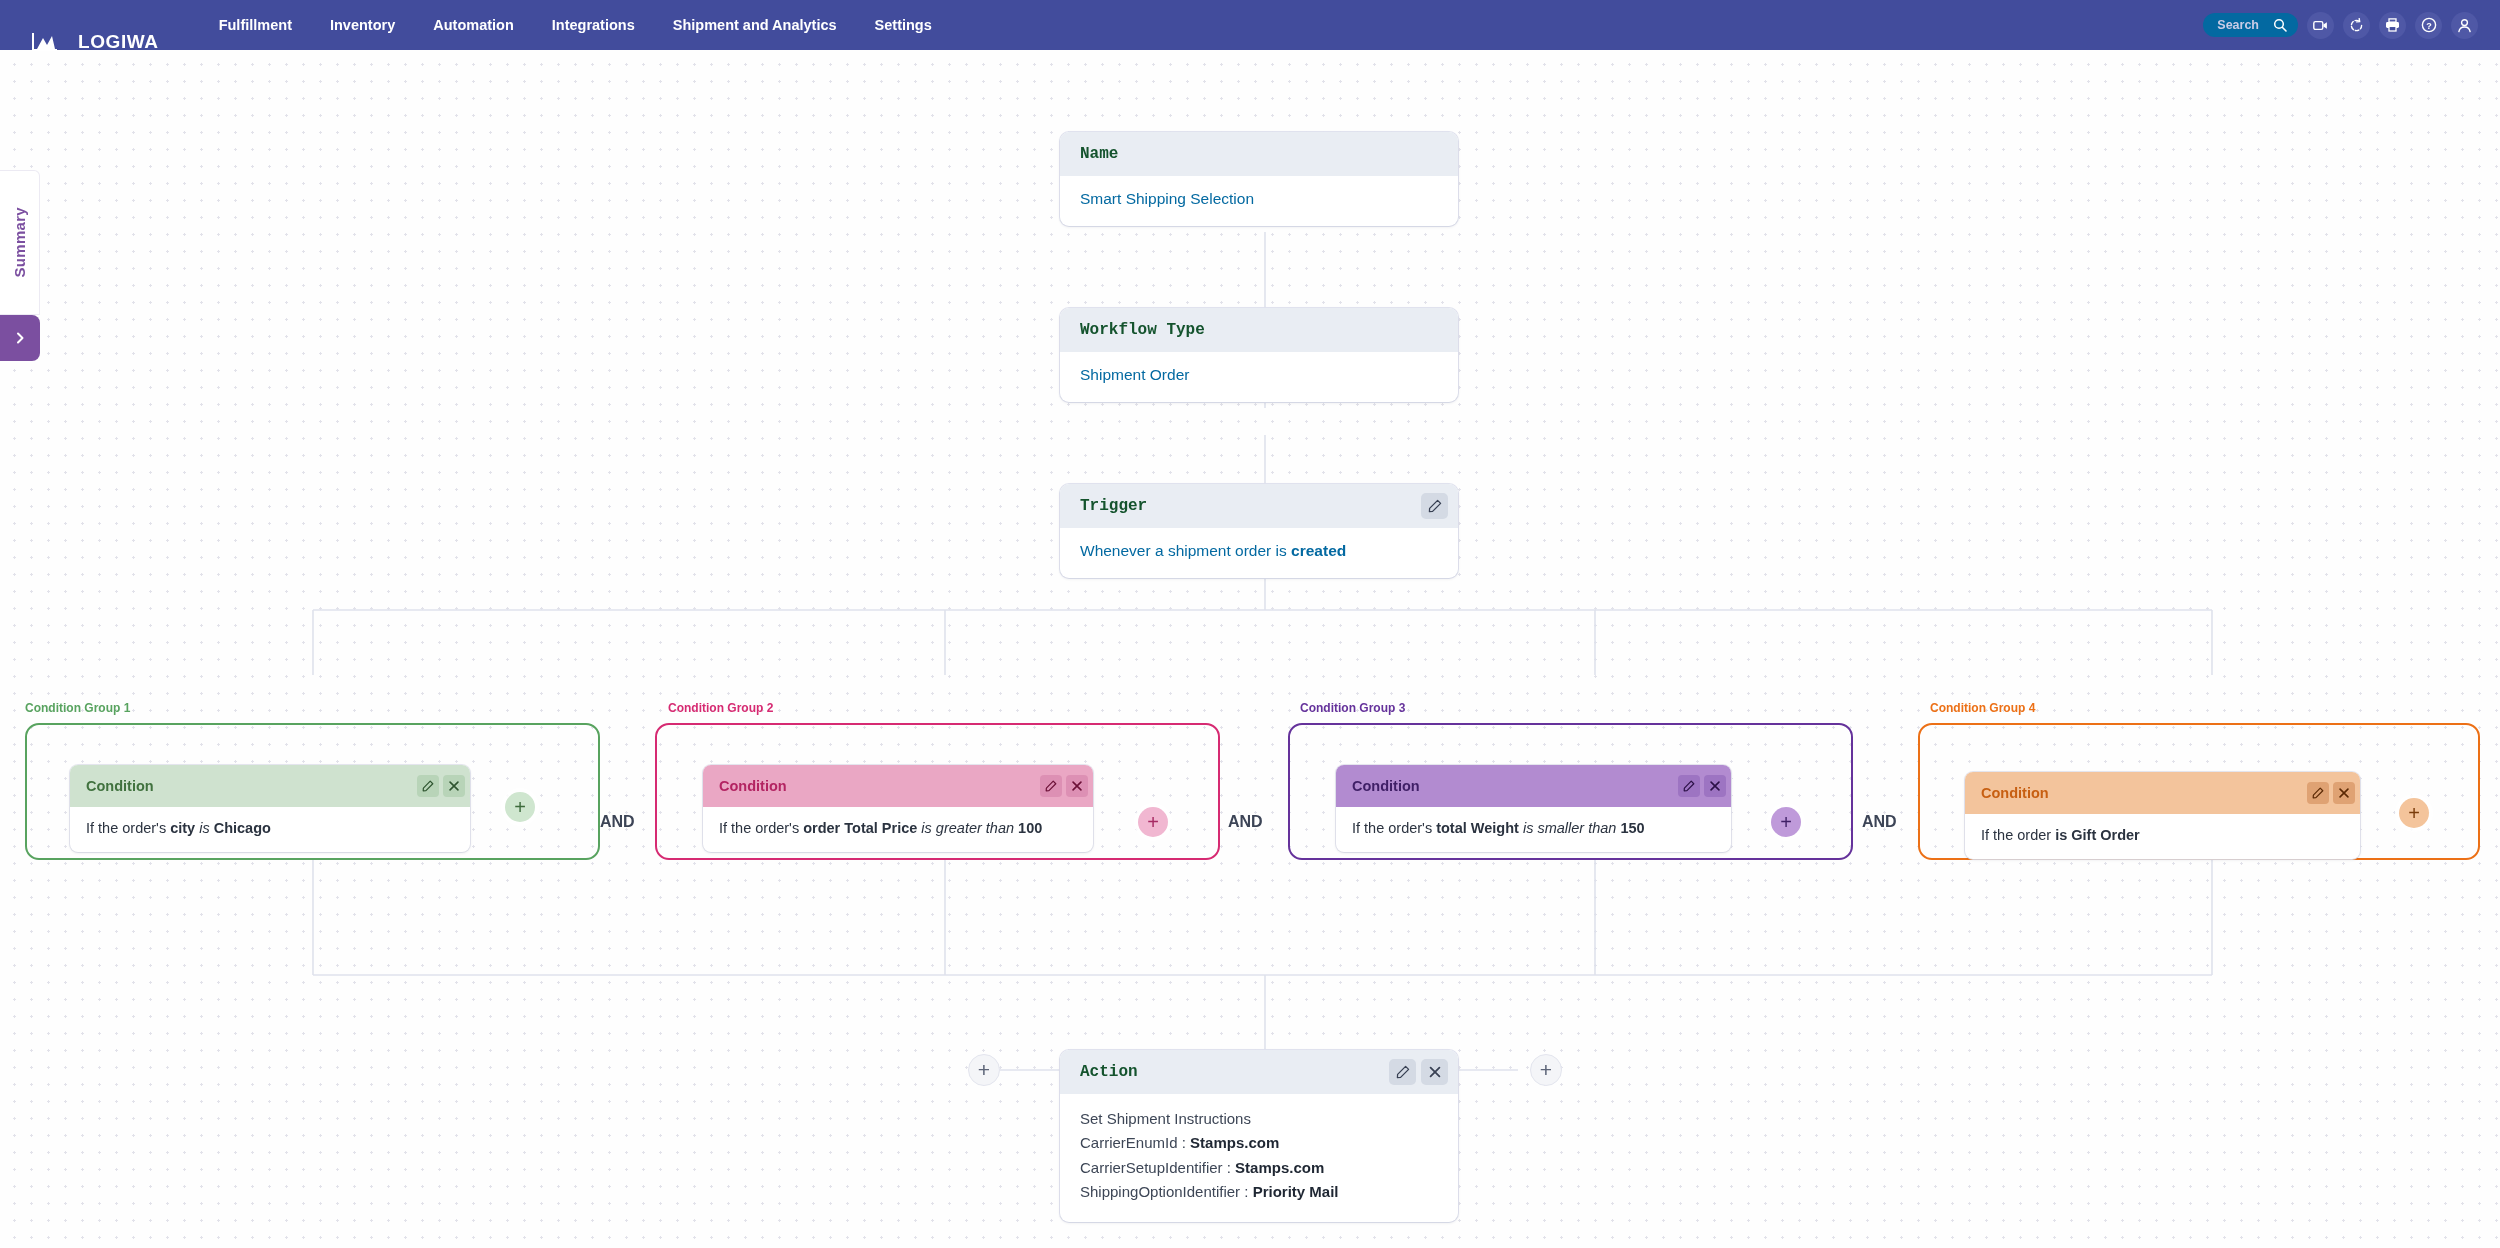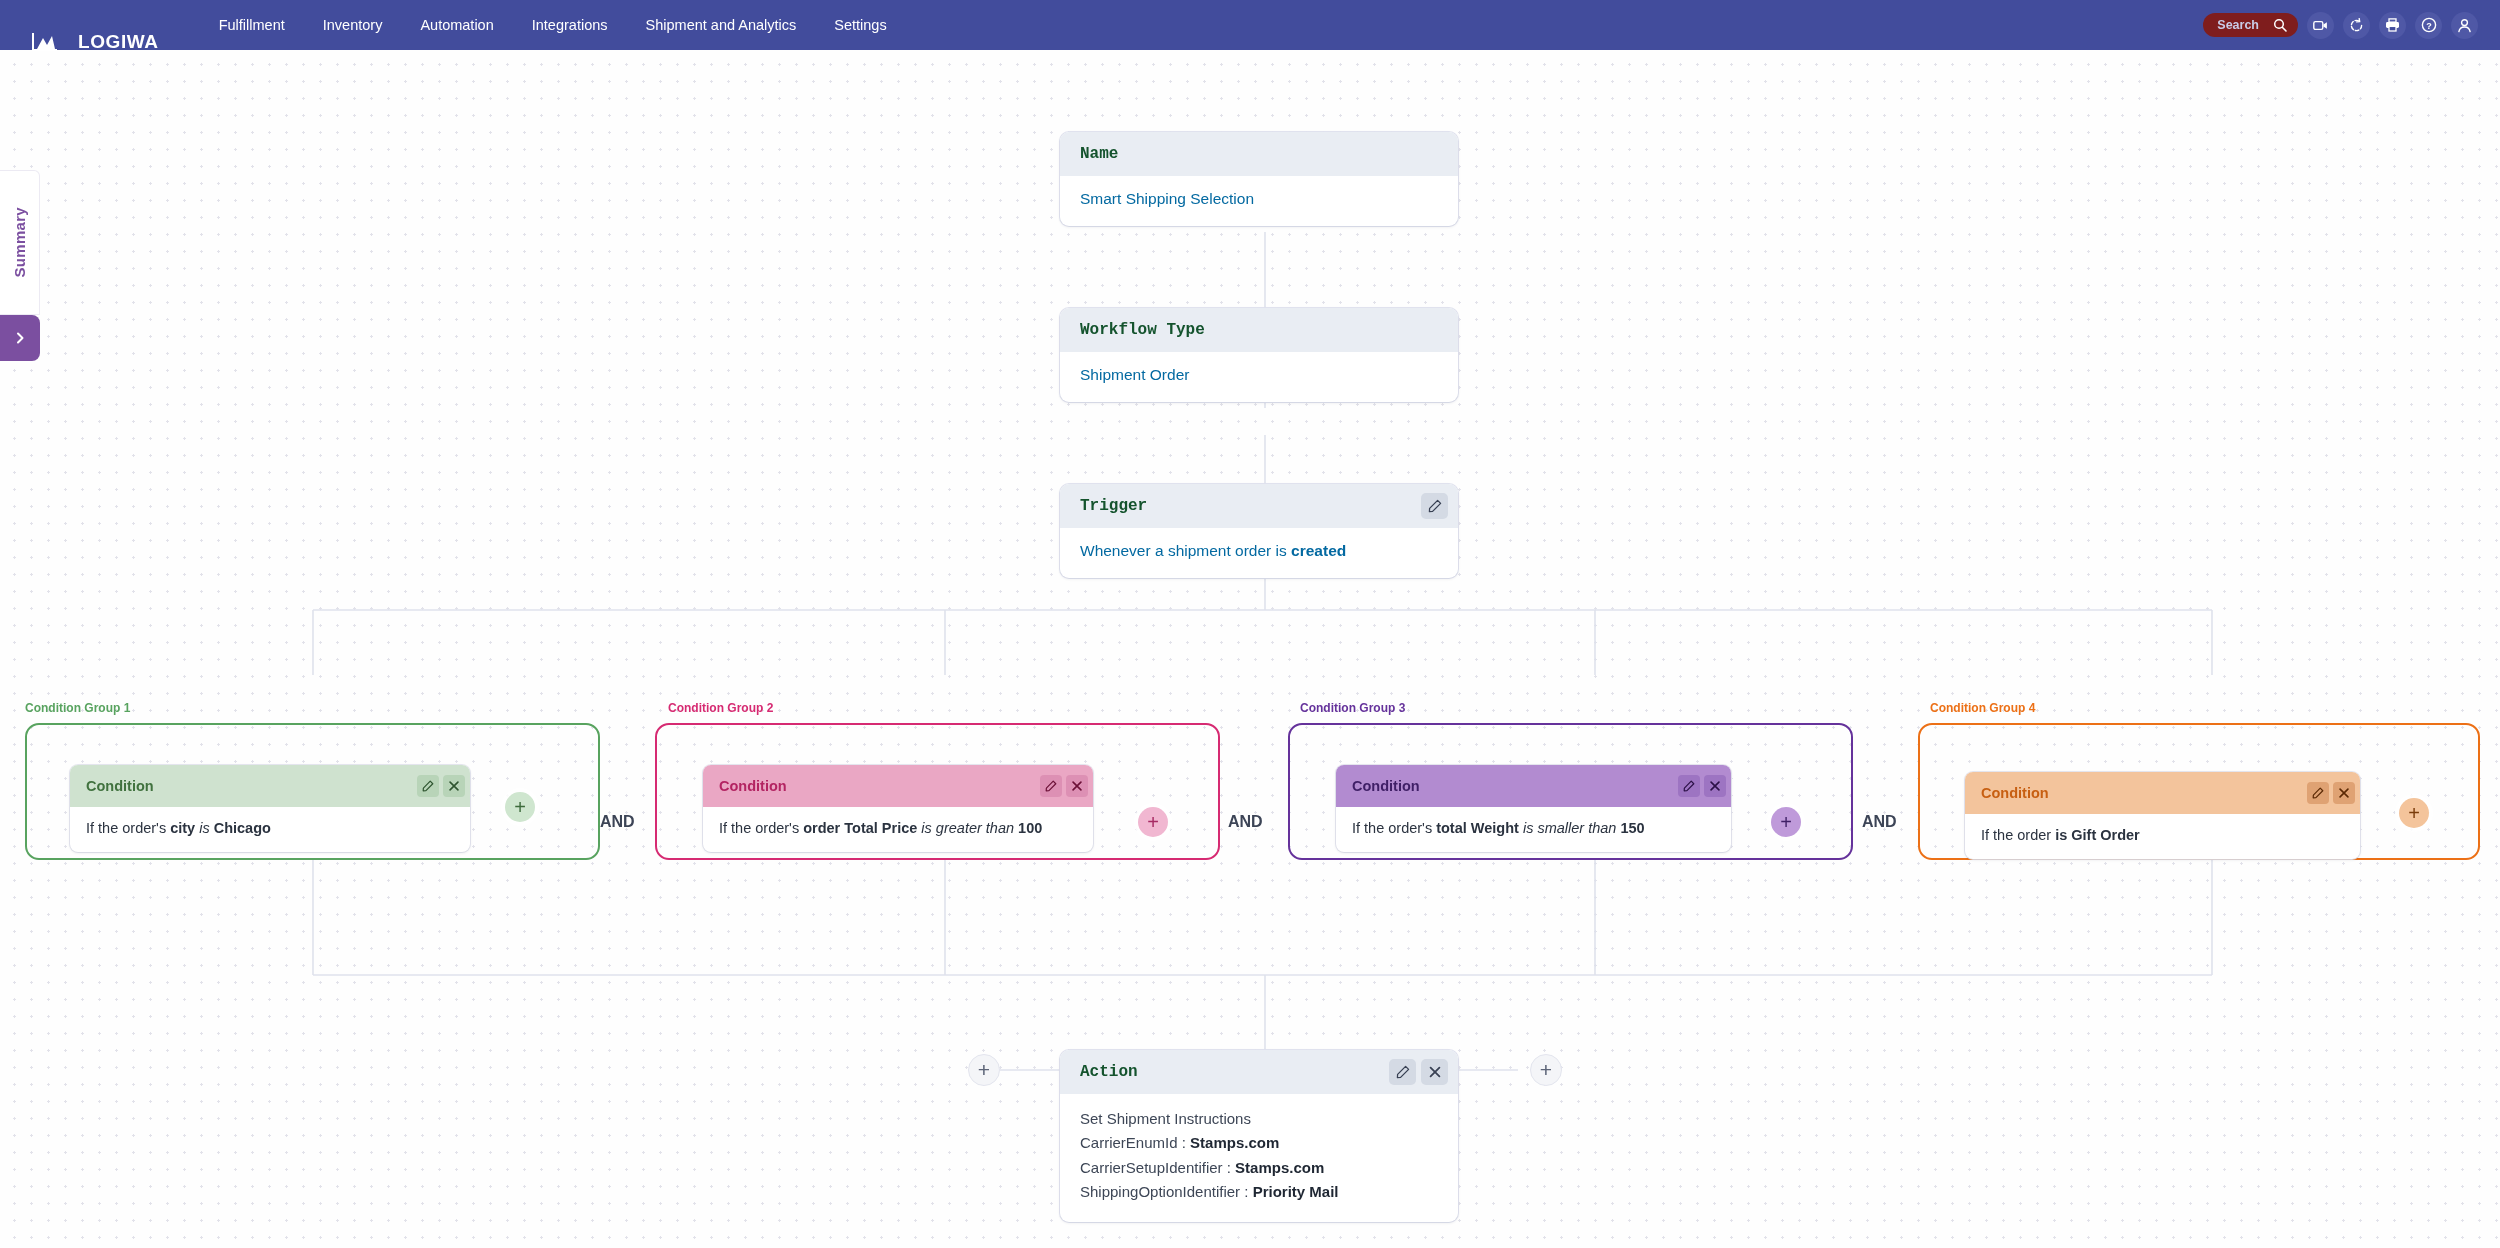--- a/index.html
+++ b/index.html
@@ -18,30 +18,30 @@
     display: flex; align-items: center;
     z-index: 60;
   }
   .brand { display: flex; align-items: center; margin-left: 32px; gap: 20px; margin-top: 33px; }
   .brand-mark { width: 26px; height: 20px; position: relative; }
   .brand-name {
     color: #ffffff; font-size: 19px; font-weight: 700; letter-spacing: 0.6px;
   }
   .navlinks { display: flex; align-items: center; gap: 38px; margin-left: 60px; }
   .navlink {
-    color: #ffffff; font-size: 14.5px; font-weight: 400; cursor: pointer;
+    color: #ffffff; font-size: 14.5px; font-weight: 700; cursor: pointer;
     white-space: nowrap;
   }
   .nav-right {
     position: absolute; right: 22px; top: 0; height: 50px;
     display: flex; align-items: center; gap: 9px;
   }
   .searchpill {
     display: flex; align-items: center; gap: 14px;
-    background: #7f1d1d; border-radius: 14px;
+    background: #0369a1; border-radius: 14px;
     height: 24px; padding: 0 11px 0 14px; cursor: pointer;
   }
   .searchpill span { color: #c9cce6; font-size: 12.5px; font-weight: 600; }
   .iconbtn {
     width: 27px; height: 27px; border-radius: 50%;
     background: #4f58a6;
     display: flex; align-items: center; justify-content: center;
     cursor: pointer;
   }
   .iconbtn svg, .searchpill svg { display: block; }

